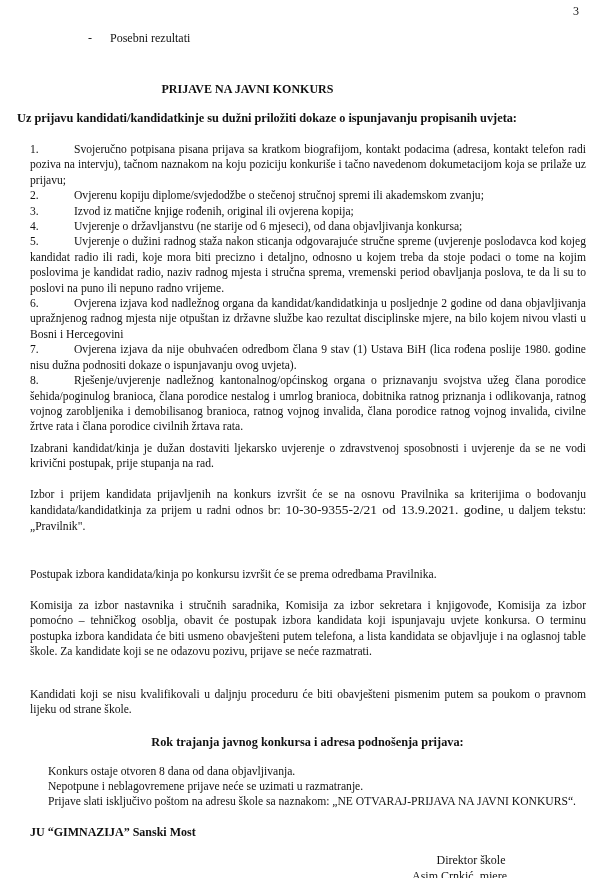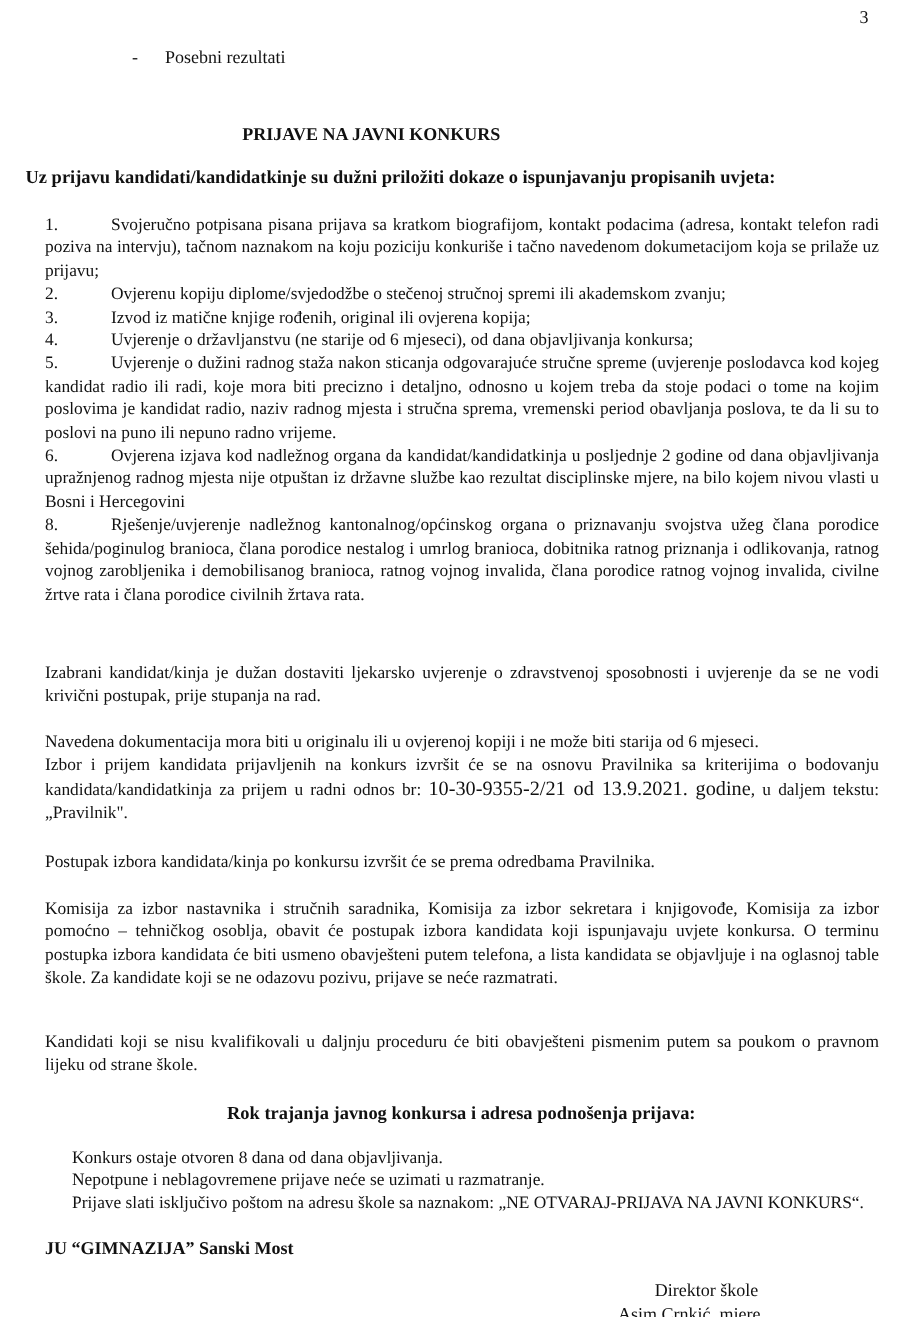--- a/index.html
+++ b/index.html
@@ -36,27 +36,27 @@
 <div class="abs title">PRIJAVE NA JAVNI KONKURS</div>
 <div class="abs subtitle">Uz prijavu kandidati/kandidatkinje su dužni priložiti dokaze o ispunjavanju propisanih uvjeta:</div>
 
 <div class="abs list">
   <div class="li"><span class="num">1.</span><span>Svojeručno potpisana pisana prijava sa kratkom biografijom, kontakt podacima (adresa, kontakt telefon radi poziva na intervju), tačnom naznakom na koju poziciju konkuriše i tačno navedenom dokumetacijom koja se prilaže uz prijavu;</span></div>
   <div class="li"><span class="num">2.</span><span>Ovjerenu kopiju diplome/svjedodžbe o stečenoj stručnoj spremi ili akademskom zvanju;</span></div>
   <div class="li"><span class="num">3.</span><span>Izvod iz matične knjige rođenih, original ili ovjerena kopija;</span></div>
   <div class="li"><span class="num">4.</span><span>Uvjerenje o državljanstvu (ne starije od 6 mjeseci), od dana objavljivanja konkursa;</span></div>
   <div class="li"><span class="num">5.</span><span>Uvjerenje o dužini radnog staža nakon sticanja odgovarajuće stručne spreme (uvjerenje poslodavca kod kojeg kandidat radio ili radi, koje mora biti precizno i detaljno, odnosno u kojem treba da stoje podaci o tome na kojim poslovima je kandidat radio, naziv radnog mjesta i stručna sprema, vremenski period obavljanja poslova, te da li su to poslovi na puno ili nepuno radno vrijeme.</span></div>
   <div class="li"><span class="num">6.</span><span>Ovjerena izjava kod nadležnog organa da kandidat/kandidatkinja  u posljednje 2 godine od dana objavljivanja upražnjenog radnog mjesta nije otpuštan iz državne službe kao rezultat disciplinske mjere, na bilo kojem nivou vlasti u Bosni i Hercegovini</span></div>
+  <div class="li"><span class="num">7.</span><span>Ovjerena izjava da nije obuhvaćen odredbom člana 9 stav (1) Ustava BiH (lica rođena poslije 1980. godine nisu dužna podnositi dokaze o ispunjavanju ovog uvjeta).</span></div>
   <div class="li"><span class="num">8.</span><span>Rješenje/uvjerenje nadležnog kantonalnog/općinskog organa o priznavanju svojstva užeg člana porodice šehida/poginulog branioca, člana porodice nestalog i umrlog branioca, dobitnika ratnog priznanja i odlikovanja, ratnog vojnog zarobljenika i demobilisanog branioca, ratnog vojnog invalida, člana porodice ratnog vojnog invalida, civilne žrtve rata i člana porodice civilnih žrtava rata.</span></div>
 </div>
 
 <div class="abs txt" style="top:441px;">Izabrani kandidat/kinja je dužan dostaviti ljekarsko uvjerenje o zdravstvenoj sposobnosti i uvjerenje da se ne vodi krivični postupak, prije stupanja na rad.</div>
 
 <div class="abs txt" style="top:487px;">
-  <p class="p">Navedena dokumentacija mora biti u originalu ili u ovjerenoj kopiji i ne može biti starija od 6 mjeseci.</p>
   <p class="p"><span>Izbor i prijem kandidata prijavljenih na konkurs izvršit će se na osnovu Pravilnika sa kriterijima o bodovanju kandidata/kandidatkinja za prijem u radni odnos br: </span><span class="big">10-30-9355-2/21 od 13.9.2021. godine</span><span>, u daljem tekstu: „Pravilnik".</span></p>
 </div>
 
 <div class="abs txt" style="top:567px;">Postupak izbora kandidata/kinja po konkursu izvršit će se prema odredbama Pravilnika.</div>
 
 <div class="abs txt" style="top:598px;">Komisija za izbor nastavnika i stručnih saradnika, Komisija za izbor sekretara i knjigovođe, Komisija za izbor pomoćno – tehničkog osoblja,  obavit će postupak izbora kandidata koji ispunjavaju uvjete konkursa. O terminu postupka izbora kandidata će biti usmeno obavješteni putem telefona, a lista kandidata se objavljuje i na oglasnoj table škole. Za kandidate koji se ne odazovu pozivu, prijave se neće razmatrati.</div>
 
 <div class="abs txt" style="top:687px;">Kandidati koji se nisu kvalifikovali u daljnju proceduru će biti obavješteni pismenim putem sa poukom o pravnom lijeku od strane škole.</div>
 
 <div class="abs h2">Rok trajanja javnog konkursa i adresa podnošenja prijava:</div>

